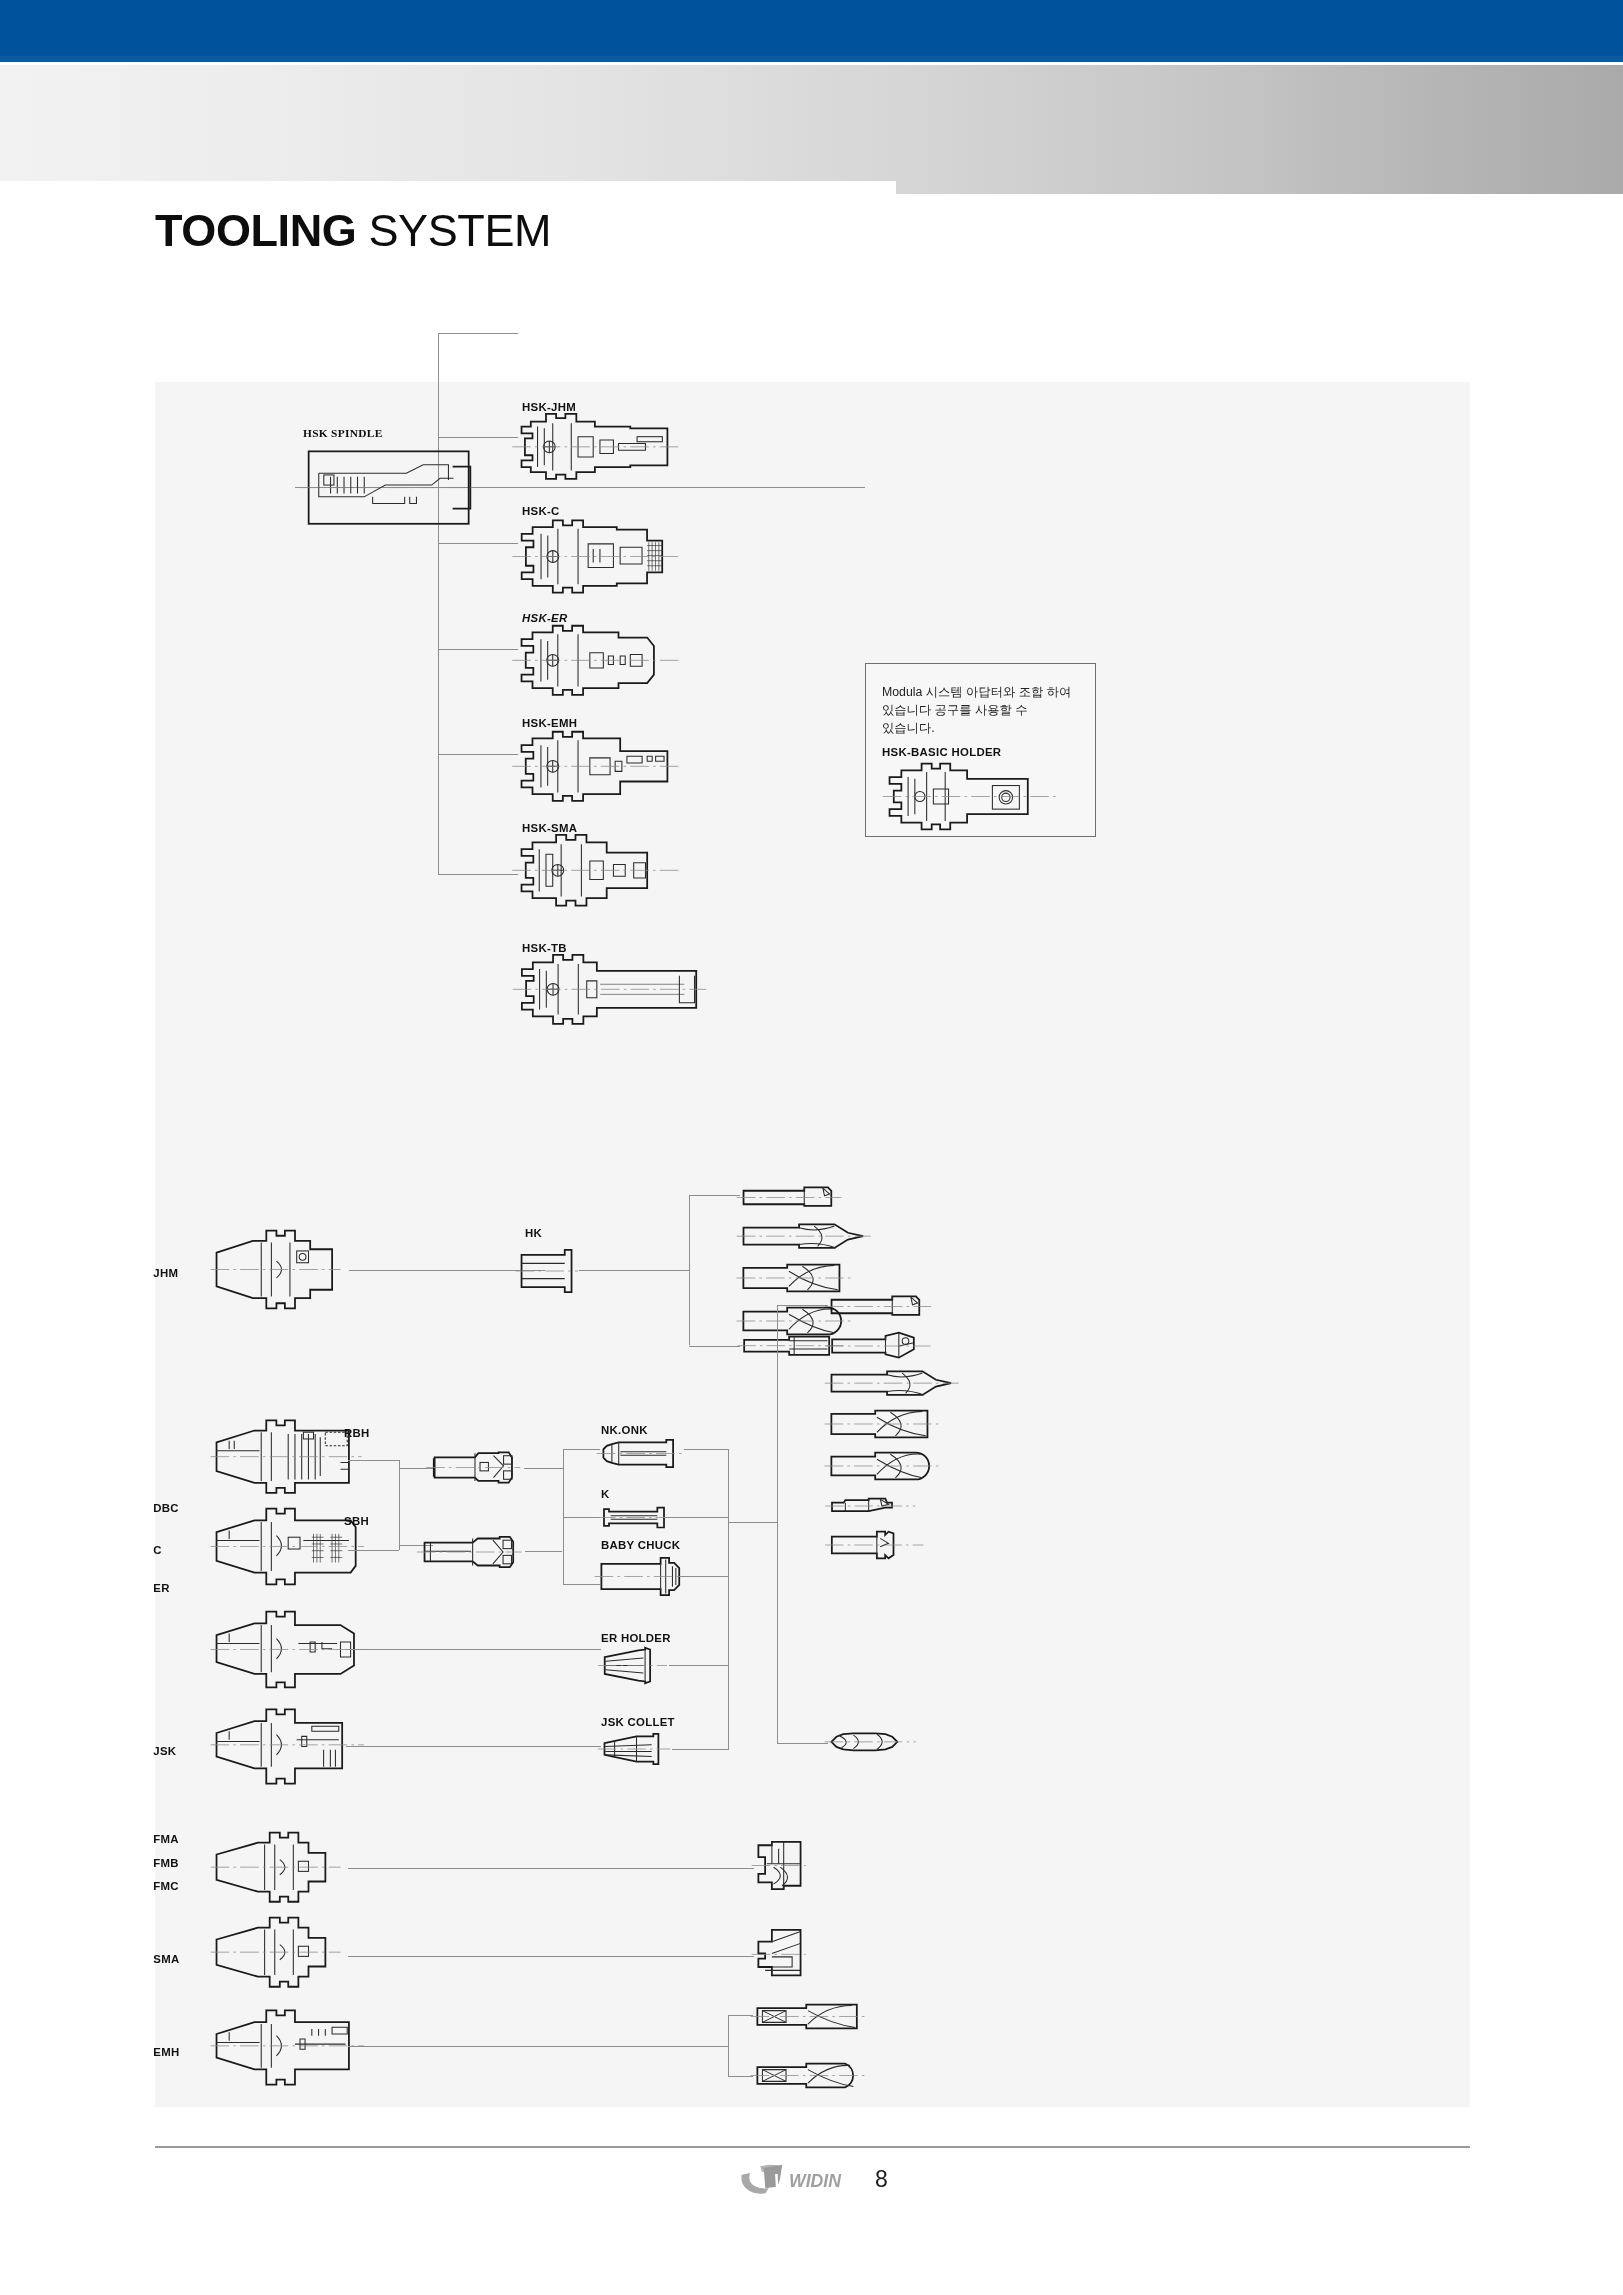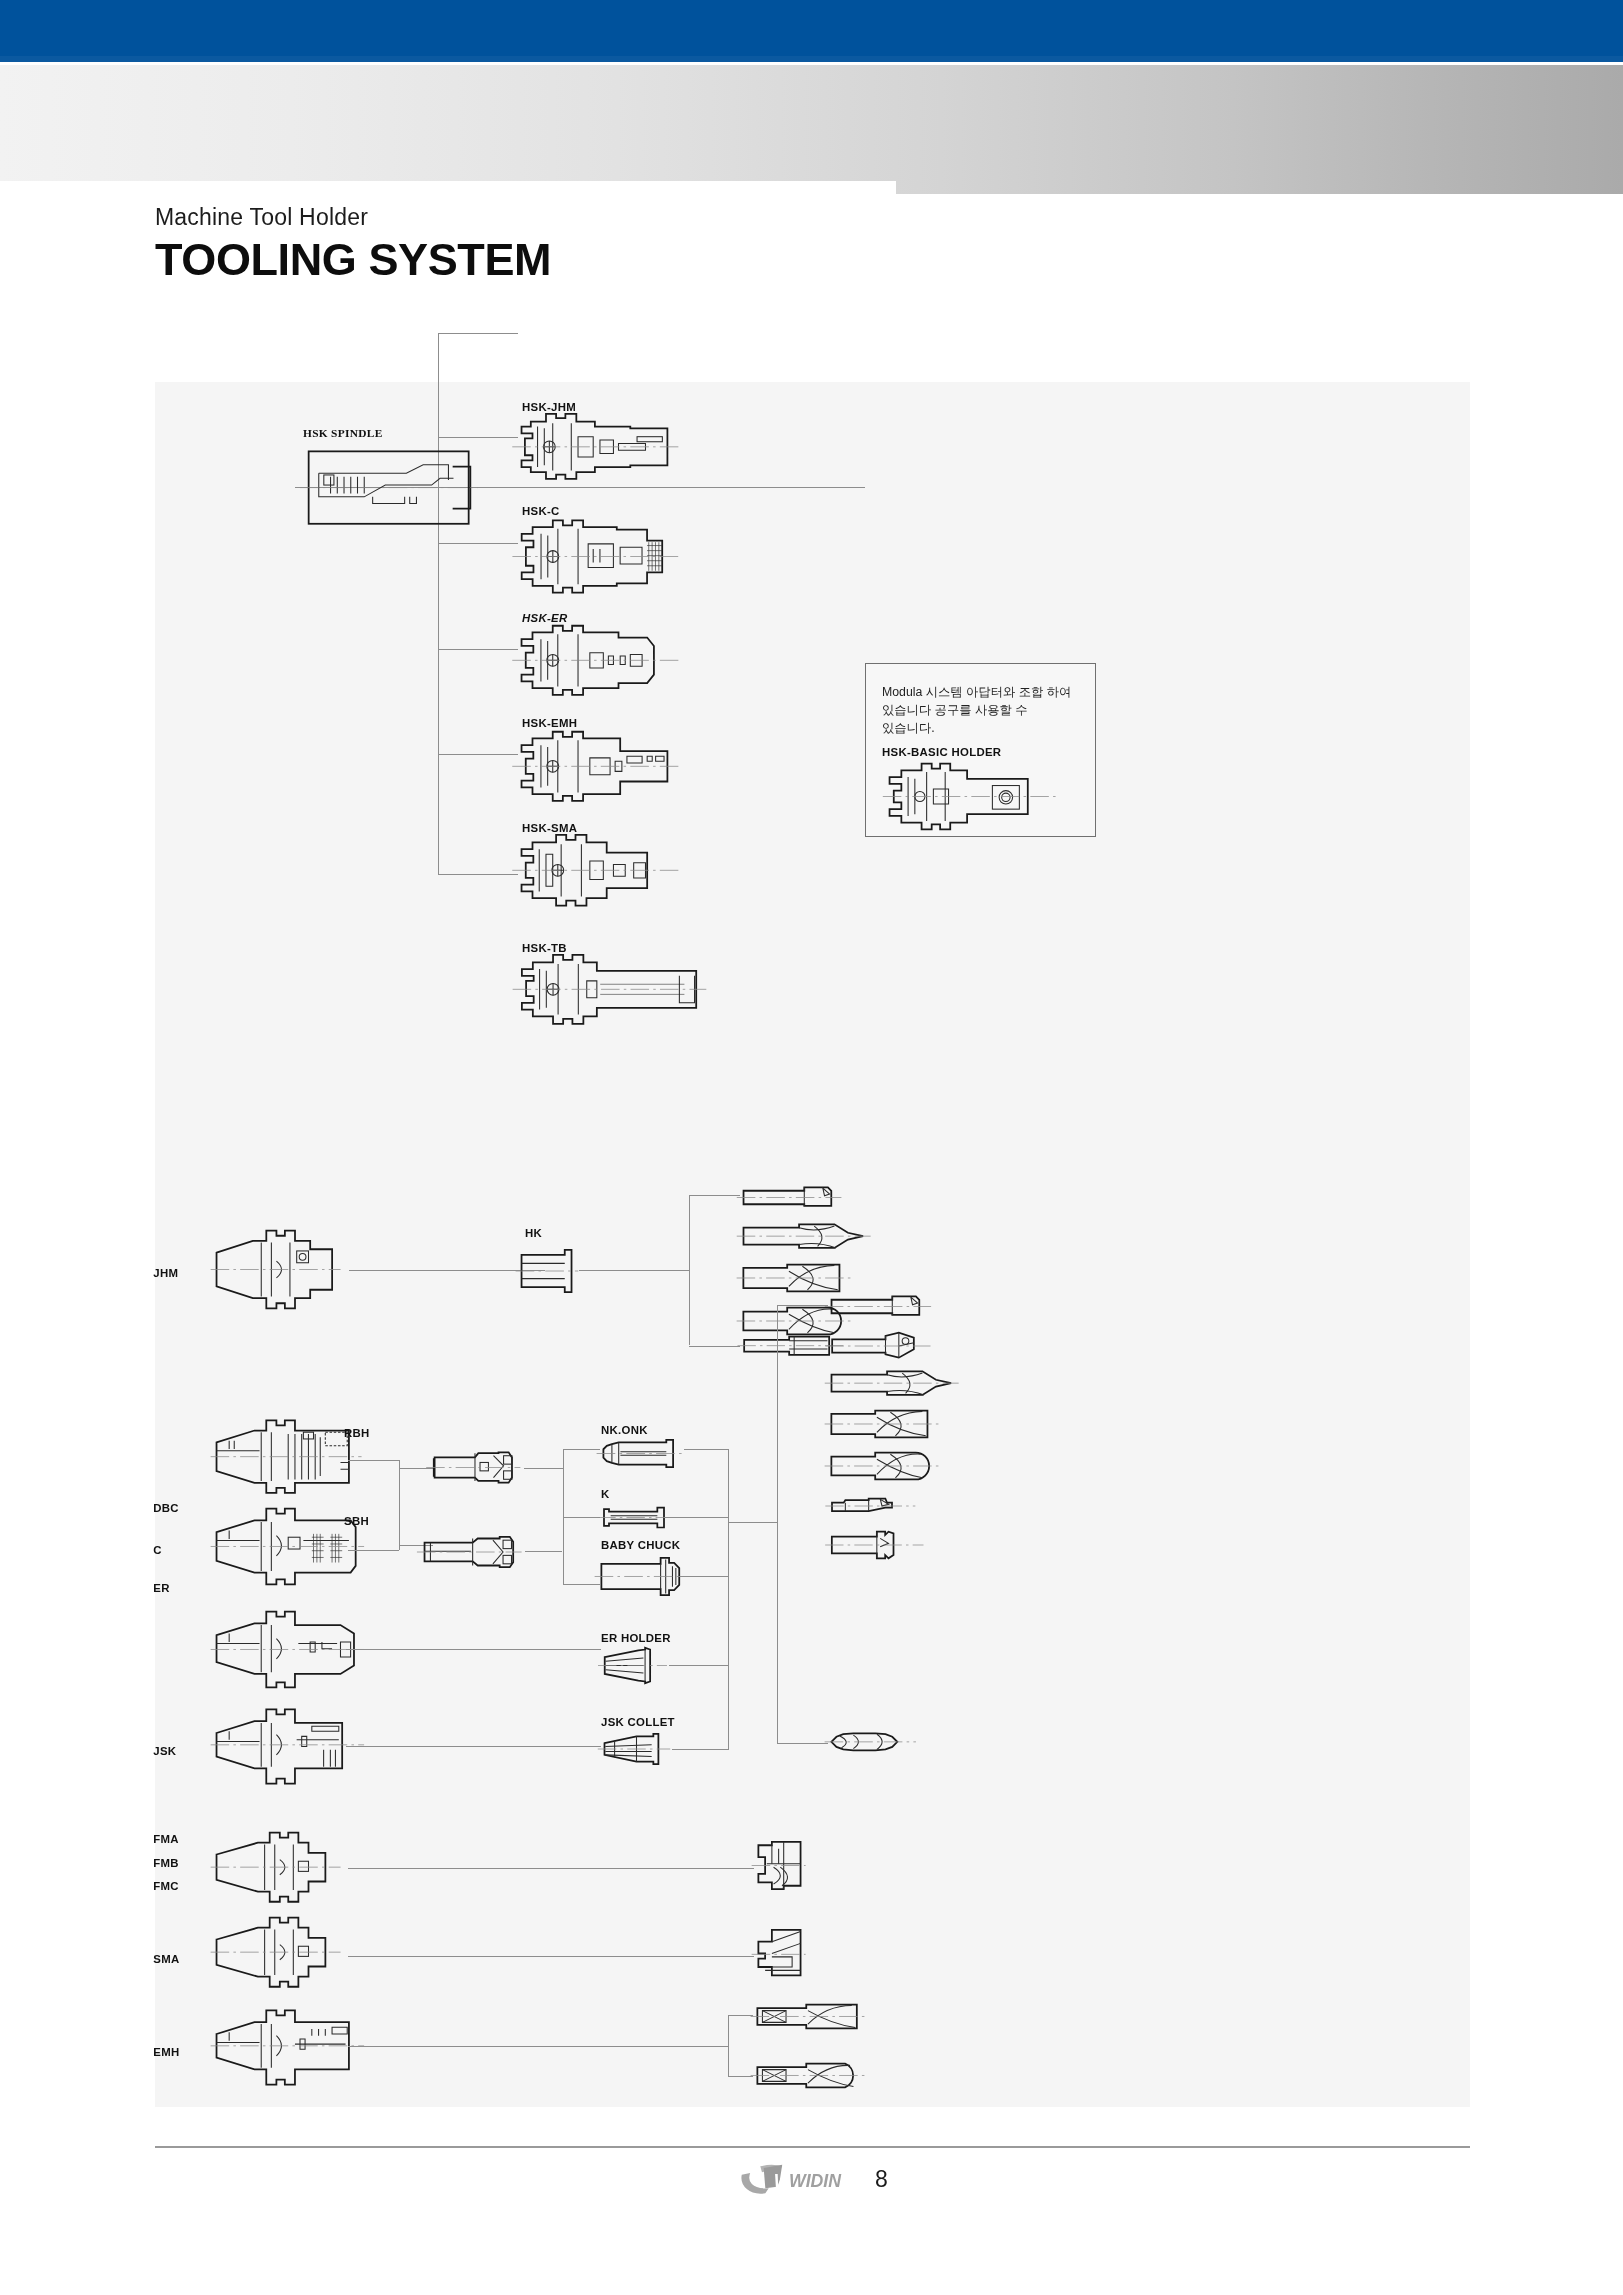--- a/index.html
+++ b/index.html
@@ -46,21 +46,21 @@
   }
   #subtitle {
     font-size: 23px; color: #1c1c1c; letter-spacing: 0.2px;
     font-weight: 400; line-height: 29px;
   }
   #main-title {
     font-size: 45px; color: #0d0d0d; line-height: 52px;
     letter-spacing: -0.4px; margin-top: 1.7px; white-space: nowrap;
   }
   #main-title .bold { font-weight: 700; }
-  #main-title .light { font-weight: 700; }
+  #main-title .light { font-weight: 400; }
 
   
   #diagram-panel {
     position: absolute; left: 155px; top: 382px;
     width: 1315px; height: 1725px;
     background: #f5f5f5;
   }
   .lbl {
     position: absolute;
     font-size: 11.4px; font-weight: 700; color: #111;
@@ -97,21 +97,20 @@
 </head>
 <body>
 
 <div id="top-blue-bar"></div>
 <div id="top-blue-bar-underline"></div>
 <div id="header-gradient"></div>
 <div id="header-white-wedge"></div>
 <div id="header-wedge-diag"></div>
 
 <div id="title-block">
-  <div id="subtitle">Machine Tool Holder</div>
   <div id="main-title"><span class="bold">TOOLING</span><span class="light"> SYSTEM</span></div>
 </div>
 
 <div id="diagram-panel">
 
   <div class="cn h" style="left:140px; top:105px; width:144px;"></div>
 
   <div class="cn v" style="left:283px; top:-49px; height:541px;"></div>
 
   <div class="cn h" style="left:283px; top:-49px; width:80px;"></div>

